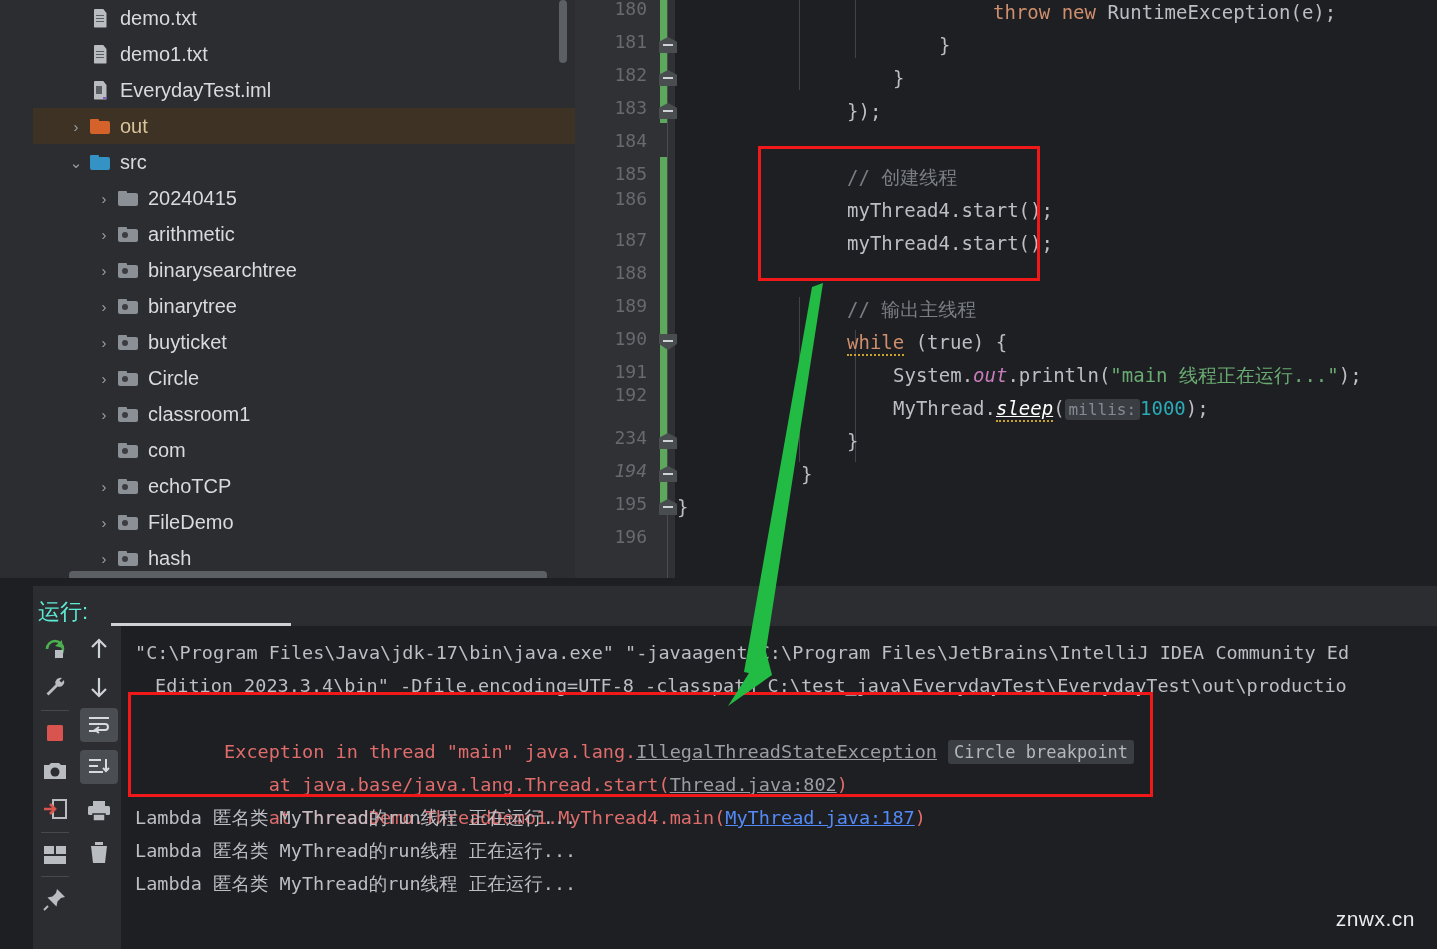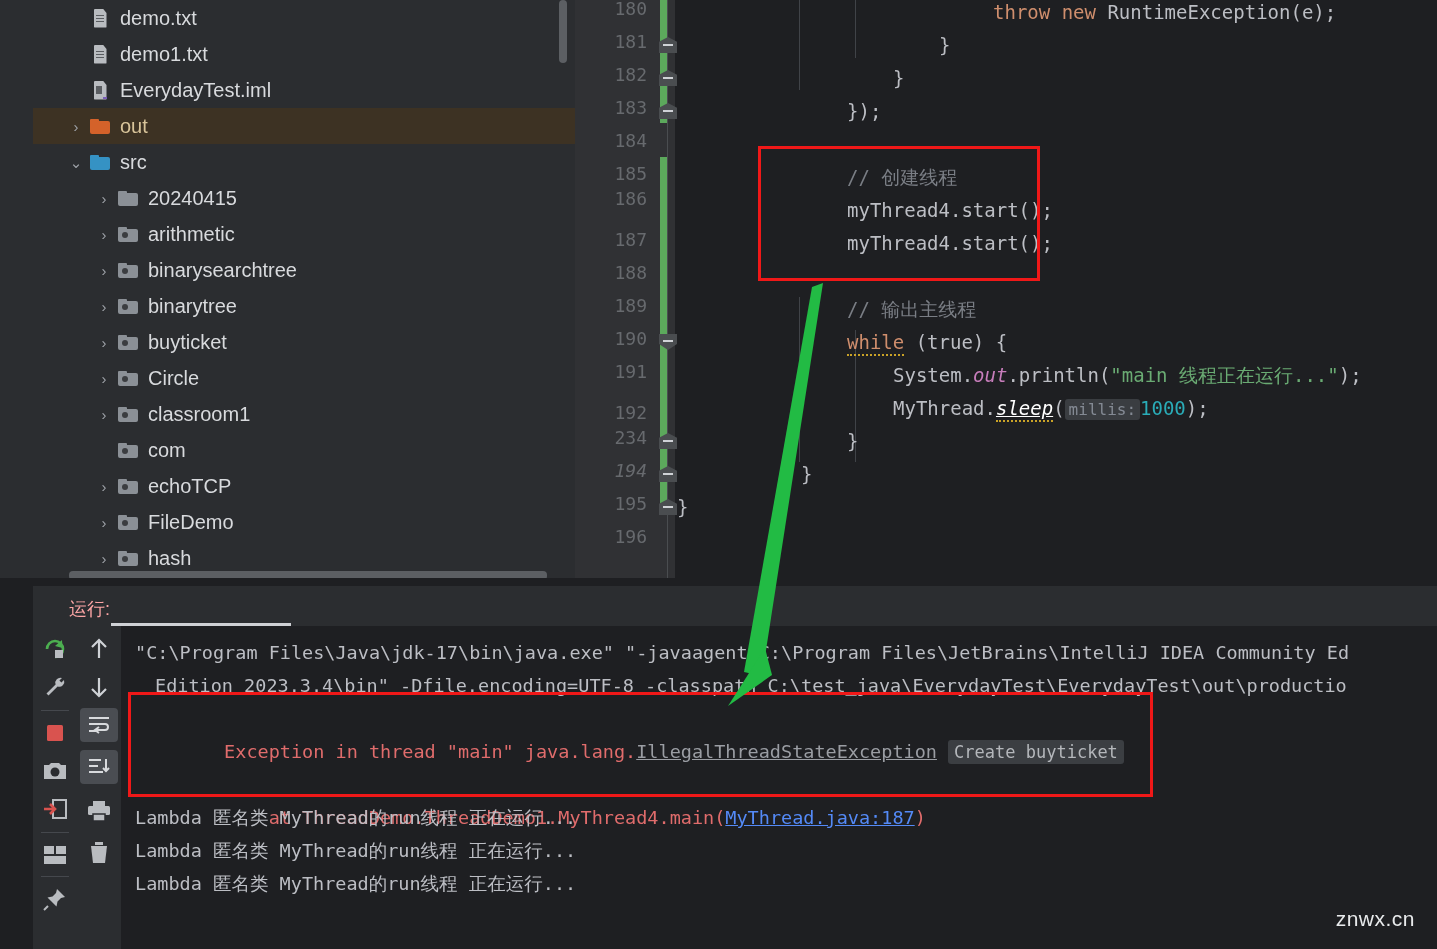--- a/index.html
+++ b/index.html
@@ -181,21 +181,21 @@
   .runwin {
     position: absolute; left: 0; top: 586px; width: 1437px; height: 363px;
     background: #1e1f22;
   }
   .run-header {
     position: absolute; left: 33px; top: 0; width: 1404px; height: 40px;
     background: #2b2d30;
   }
   .run-title {
     position: absolute; left: 5px; top: 11px;
-    font-size: 18px; color: #fca5a5; margin-left: 31px;
+    font-size: 22px; color: #5eead4;
   }
   .run-tab {
     position: absolute; left: 78px; top: 0; width: 180px; height: 40px;
     background: #393b40;
     display: flex; align-items: center; padding-left: 10px;
   }
   .run-tab-underline {
     position: absolute; left: 78px; top: 37px; width: 180px; height: 3px; background: #cfd1d5;
   }
   .tabicon {
@@ -436,21 +436,21 @@
           <div class="gutter-line" style="top: 64px;">182</div>
           <div class="gutter-line" style="top: 97px;">183</div>
           <div class="gutter-line" style="top: 130px;">184</div>
           <div class="gutter-line" style="top: 163px;">185</div>
           <div class="gutter-line" style="top: 188px;">186</div>
           <div class="gutter-line" style="top: 229px; text-align: center;">187</div>
           <div class="gutter-line" style="top: 262px;">188</div>
           <div class="gutter-line" style="top: 295px;">189</div>
           <div class="gutter-line" style="top: 328px;">190</div>
           <div class="gutter-line" style="top: 361px;">191</div>
-          <div class="gutter-line" style="top: 402px;">192</div>
+          <div class="gutter-line" style="top: 384px;">192</div>
           <div class="gutter-line" style="top: 427px;">234</div>
           <div class="gutter-line" style="top: 460px; font-style: italic;">194</div>
           <div class="gutter-line" style="top: 493px;">195</div>
           <div class="gutter-line" style="top: 526px;">196</div>
         </div>
 
       <div class="vcs-stripe" style="left:85px; top:0px; height:123px;"></div>
       <div class="vcs-stripe" style="left:85px; top:157px; height:358px;"></div>
       <div class="fold-rail"></div>
       <div class="fold-mark" style="top:37px;">
@@ -614,23 +614,26 @@
           <rect x="7" y="1" width="8" height="3" fill="#b9bcc0"></rect>
         </svg>
       </div>
     </div>
 
     <div class="console">
       <div class="co c-white" style="top:10px;">"C:\Program Files\Java\jdk-17\bin\java.exe" "-javaagent:C:\Program Files\JetBrains\IntelliJ IDEA Community Ed</div>
       <div class="co c-white" style="top:43px; left:34px;">Edition 2023.3.4\bin" -Dfile.encoding=UTF-8 -classpath C:\test_java\EverydayTest\EverydayTest\out\productio</div>
 
       <div class="co" style="top:76px;">
-        <span class="c-err">Exception in thread "main" java.lang.</span><span class="c-grey-link">IllegalThreadStateException</span><span> </span><span class="c-hint">Create buyticket</span>
-      </div>
-
+        <span class="c-err">Exception in thread "main" java.lang.</span><span class="c-grey-link">IllegalThreadStateException</span><span> </span><span class="c-hint">Circle breakpoint</span>
+      </div>
+
+      <div class="co" style="top:109px;">
+        <span class="c-err">    at java.base/java.lang.Thread.start(</span><span class="c-grey-link">Thread.java:802</span><span class="c-err">)</span>
+      </div>
 
       <div class="co" style="top:142px;">
         <span class="c-err">    at ThreadDemo.ThreadDemo1.MyThread4.main(</span><span class="c-link">MyThread.java:187</span><span class="c-err">)</span>
       </div>
 
       <div class="co c-white" style="top:175px;">Lambda 匿名类 MyThread的run线程 正在运行...</div>
       <div class="co c-white" style="top:208px;">Lambda 匿名类 MyThread的run线程 正在运行...</div>
       <div class="co c-white" style="top:241px;">Lambda 匿名类 MyThread的run线程 正在运行...</div>
 
       <div class="watermark">znwx.cn</div>

